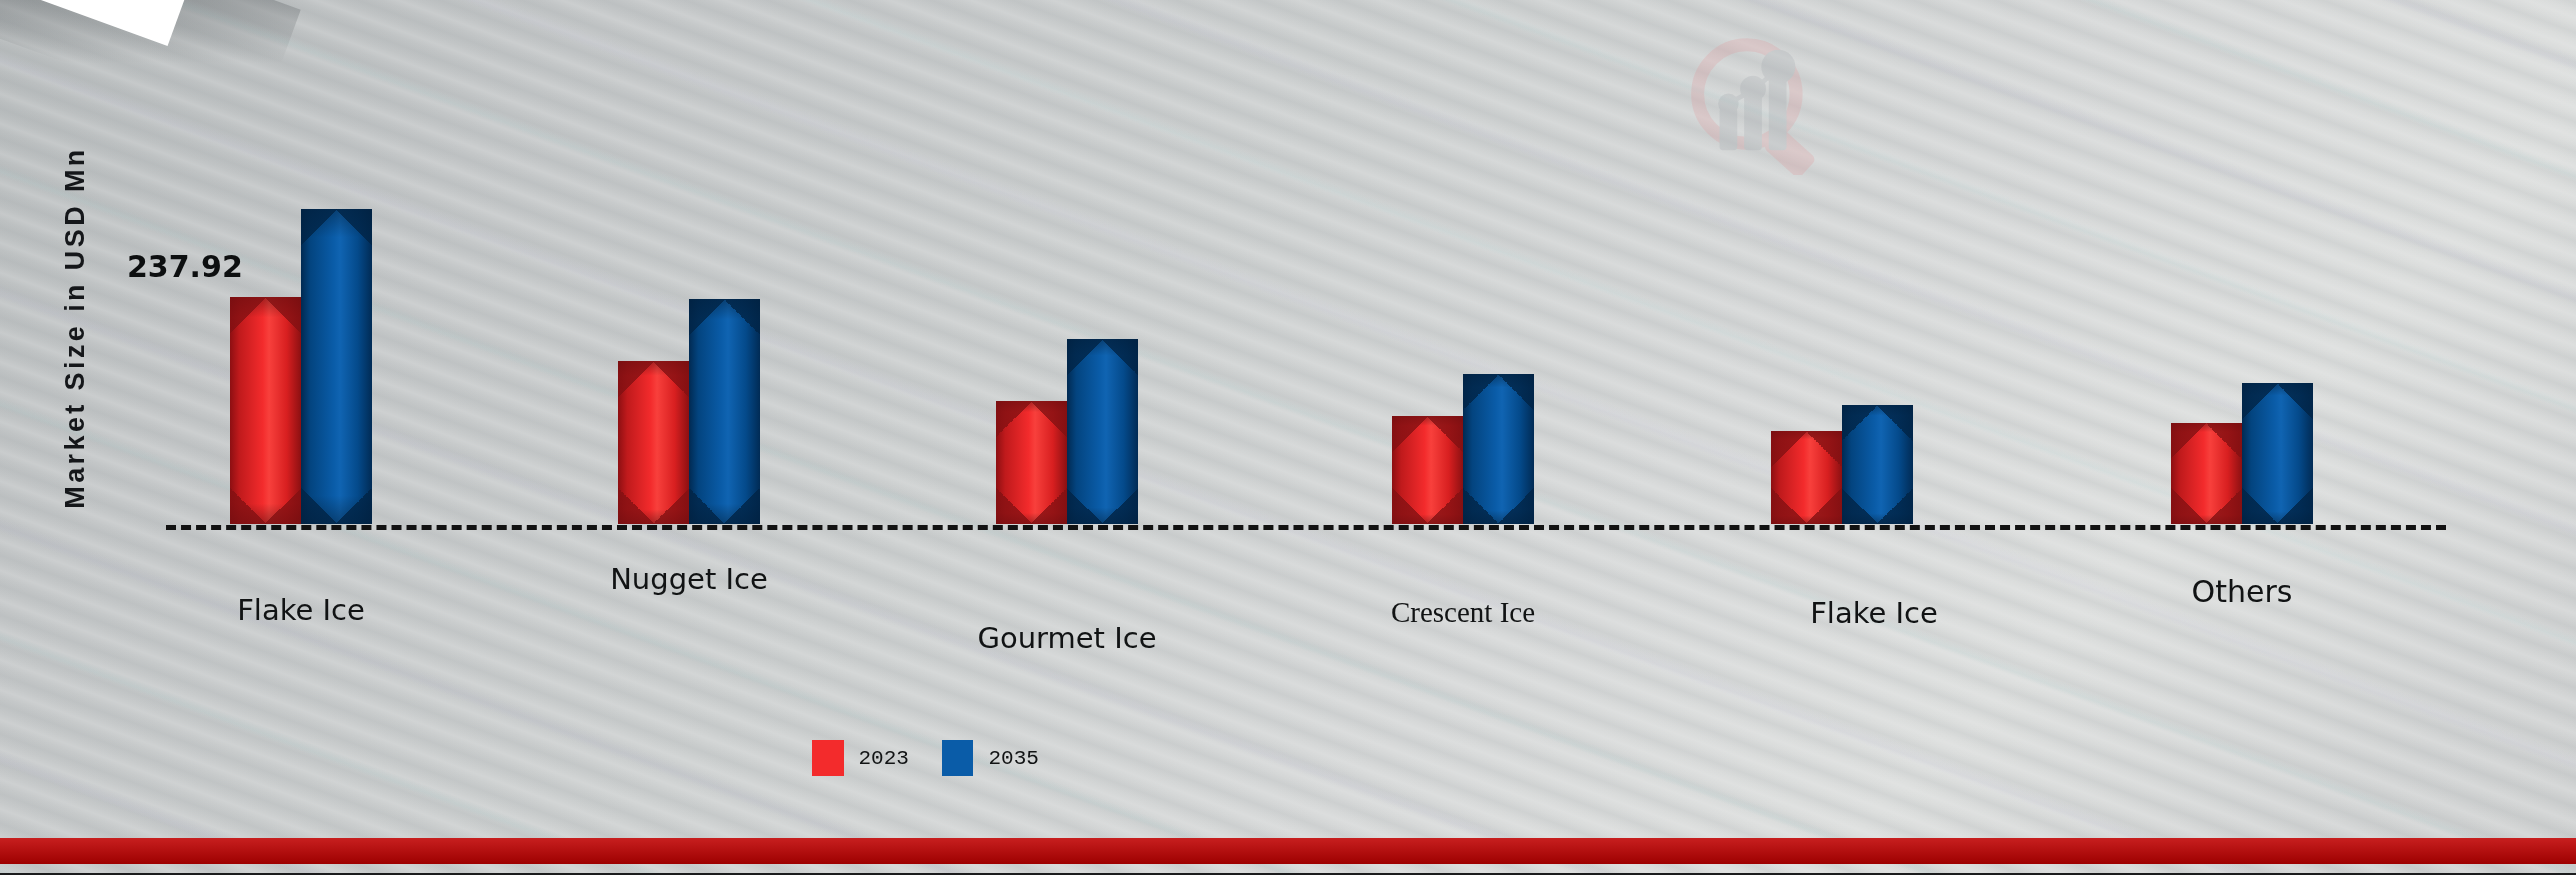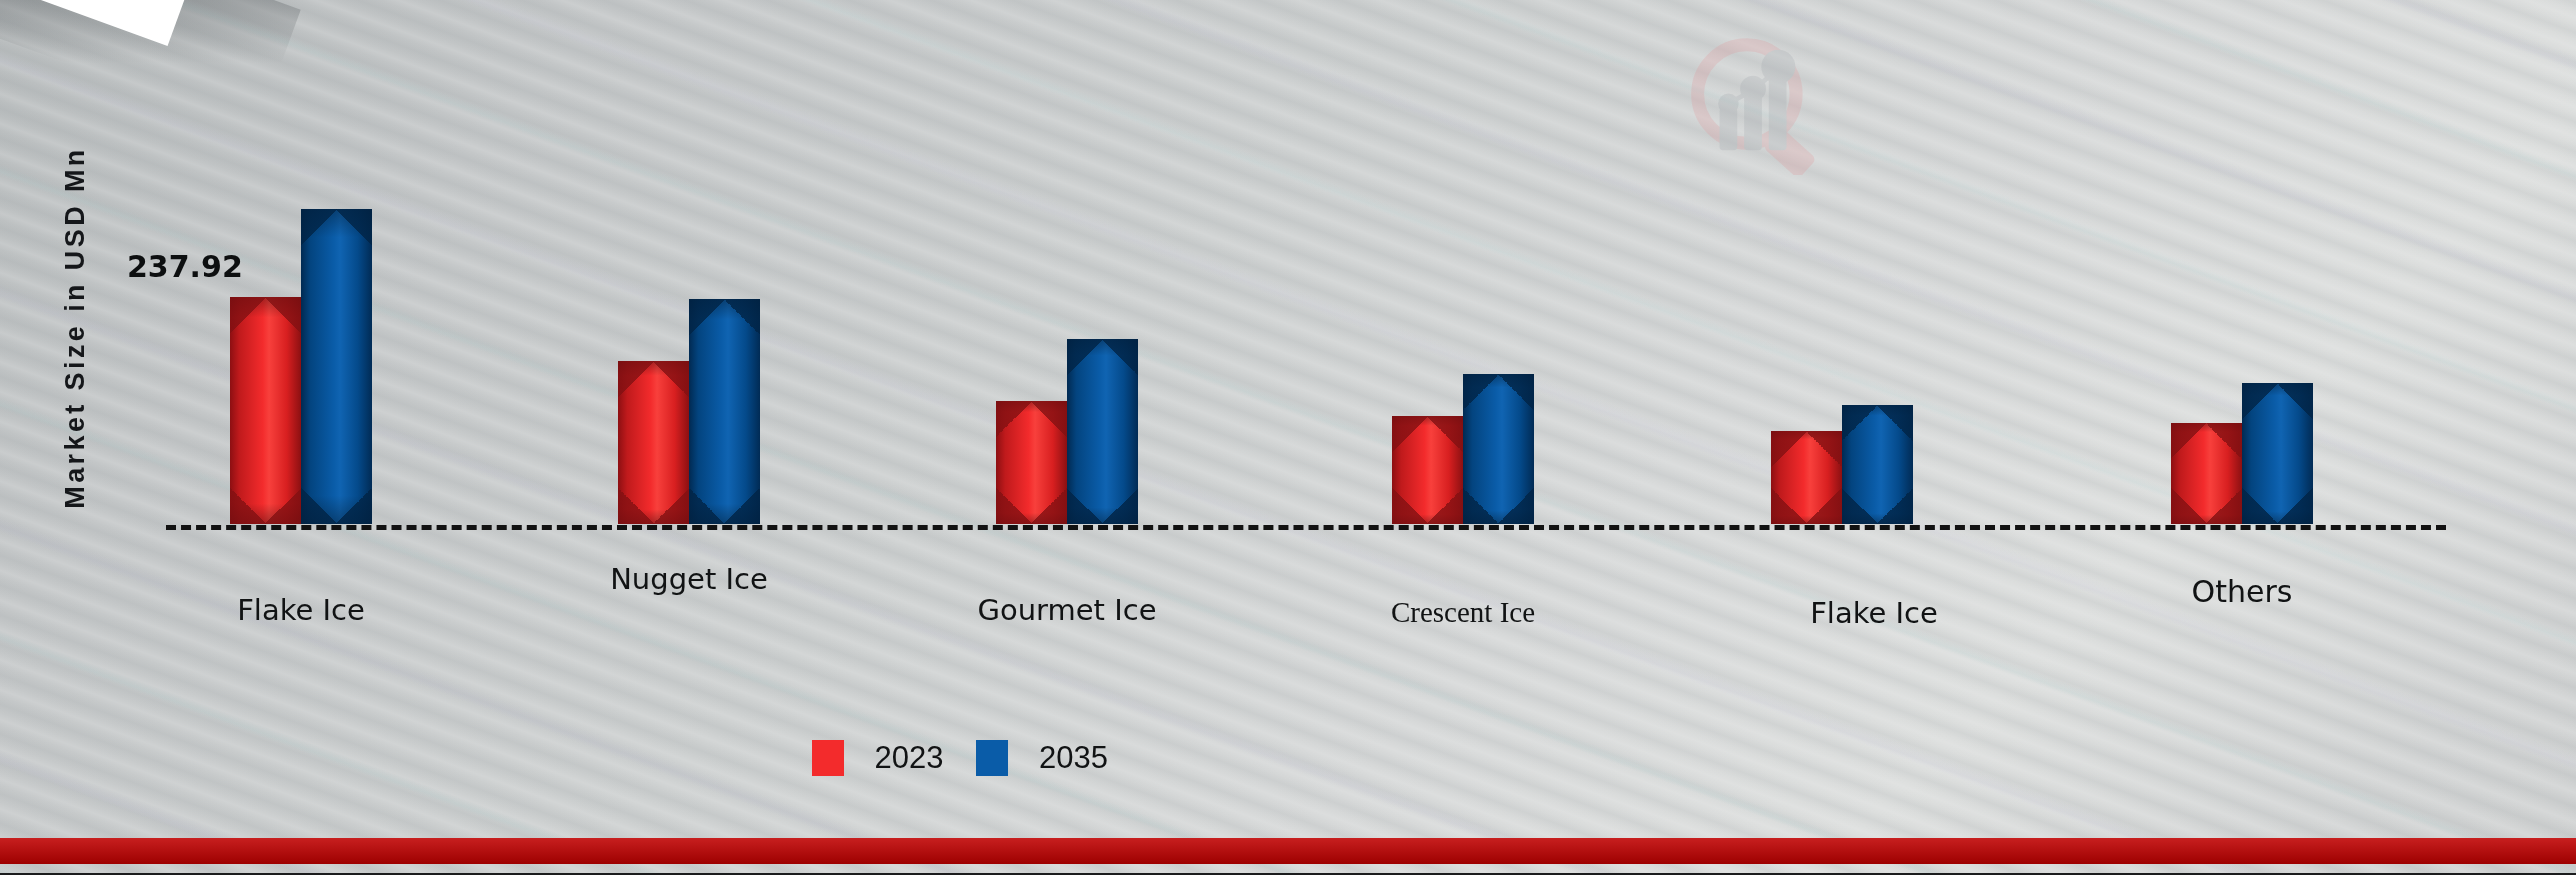--- a/index.html
+++ b/index.html
@@ -121,21 +121,21 @@
     font-family:"DejaVu Sans", sans-serif;white-space:nowrap;
   }
 
   
   #legend{
     position:absolute;left:812px;top:740px;
     display:flex;align-items:center;gap:33px;
   }
   .legend-item{display:flex;align-items:center;gap:15px;}
   .legend-swatch{width:31.5px;height:36px;display:block;}
-  .legend-label{font-size:31px;color:#111314;font-family:Liberation Sans, sans-serif;margin-left:16px;}
+  .legend-label{font-size:21px;color:#111314;font-family:Liberation Mono, monospace;}
 
   
   #bottom-band{position:absolute;left:0;top:838px;width:2576px;height:26px;background:#c00000;}
   #bottom-band-shade{position:absolute;left:0;top:838px;width:2576px;height:26px;
     background:linear-gradient(to bottom,rgba(255,255,255,.12),rgba(0,0,0,.18));}
   #bottom-edge{position:absolute;left:0;top:873px;width:2576px;height:2.7px;background:#1b1c1d;}
 </style>
 </head>
 <body>
 
@@ -179,21 +179,21 @@
         <div class="bar bar-2023" style="left: 1392px; height: 108px; bottom: 351px;"></div>
         <div class="bar bar-2032" style="left: 1463px; height: 150px; bottom: 351px;"></div>
         <div class="bar bar-2023" style="left: 1771px; height: 93px; bottom: 351px;"></div>
         <div class="bar bar-2032" style="left: 1842px; height: 119px; bottom: 351px;"></div>
         <div class="bar bar-2023" style="left: 2171px; height: 101px; bottom: 351px;"></div>
         <div class="bar bar-2032" style="left: 2242px; height: 141px; bottom: 351px;"></div>
       </div>
     <div id="labels-layer">
         <div class="cat-label" style="left: 301px; top: 593px; font-size: 29px;">Flake Ice</div>
         <div class="cat-label" style="left: 689px; top: 562px; font-size: 29px;">Nugget Ice</div>
-        <div class="cat-label" style="left: 1067px; top: 593px; font-size: 29px;">Gourmet Ice</div>
+        <div class="cat-label" style="left: 1067px; top: 621px; font-size: 29px;">Gourmet Ice</div>
         <div class="cat-label" style="left: 1463px; top: 596px; font-size: 29px; font-family: Liberation Serif, serif;">Crescent Ice</div>
         <div class="cat-label" style="left: 1842px; top: 596px; font-size: 29px; margin-left: 32px;">Flake Ice</div>
         <div class="cat-label" style="left: 2242px; top: 574px; font-size: 30px;">Others</div>
       </div>
     <div id="values-layer">
         <div class="value-label" style="left: 127px; top: 249px;">237.92</div>
       </div>
   </div>
 
   <div id="legend">

